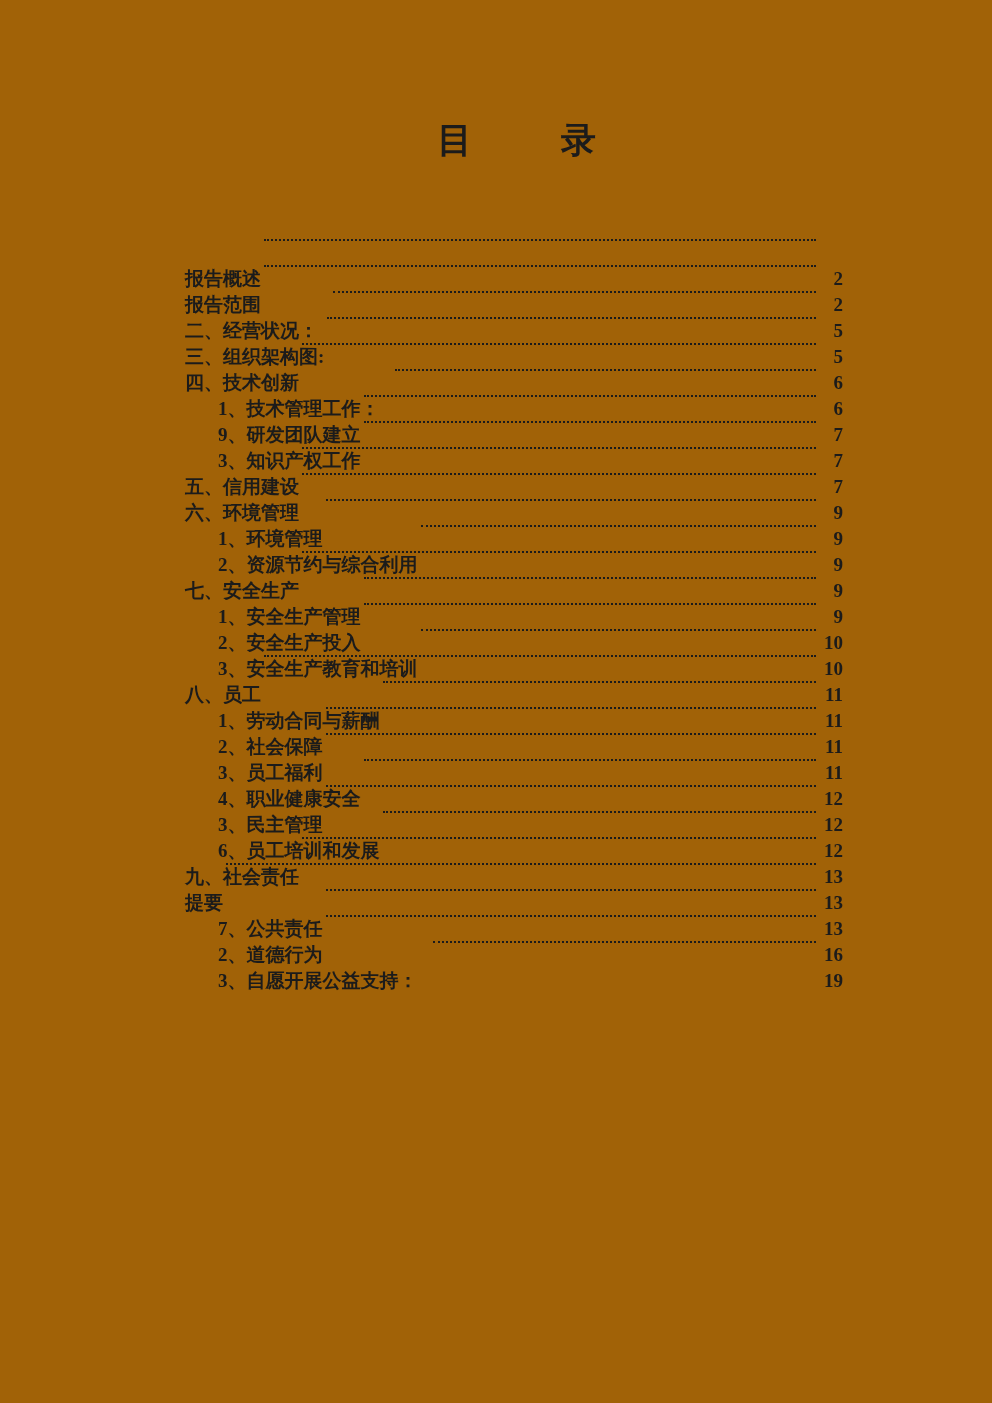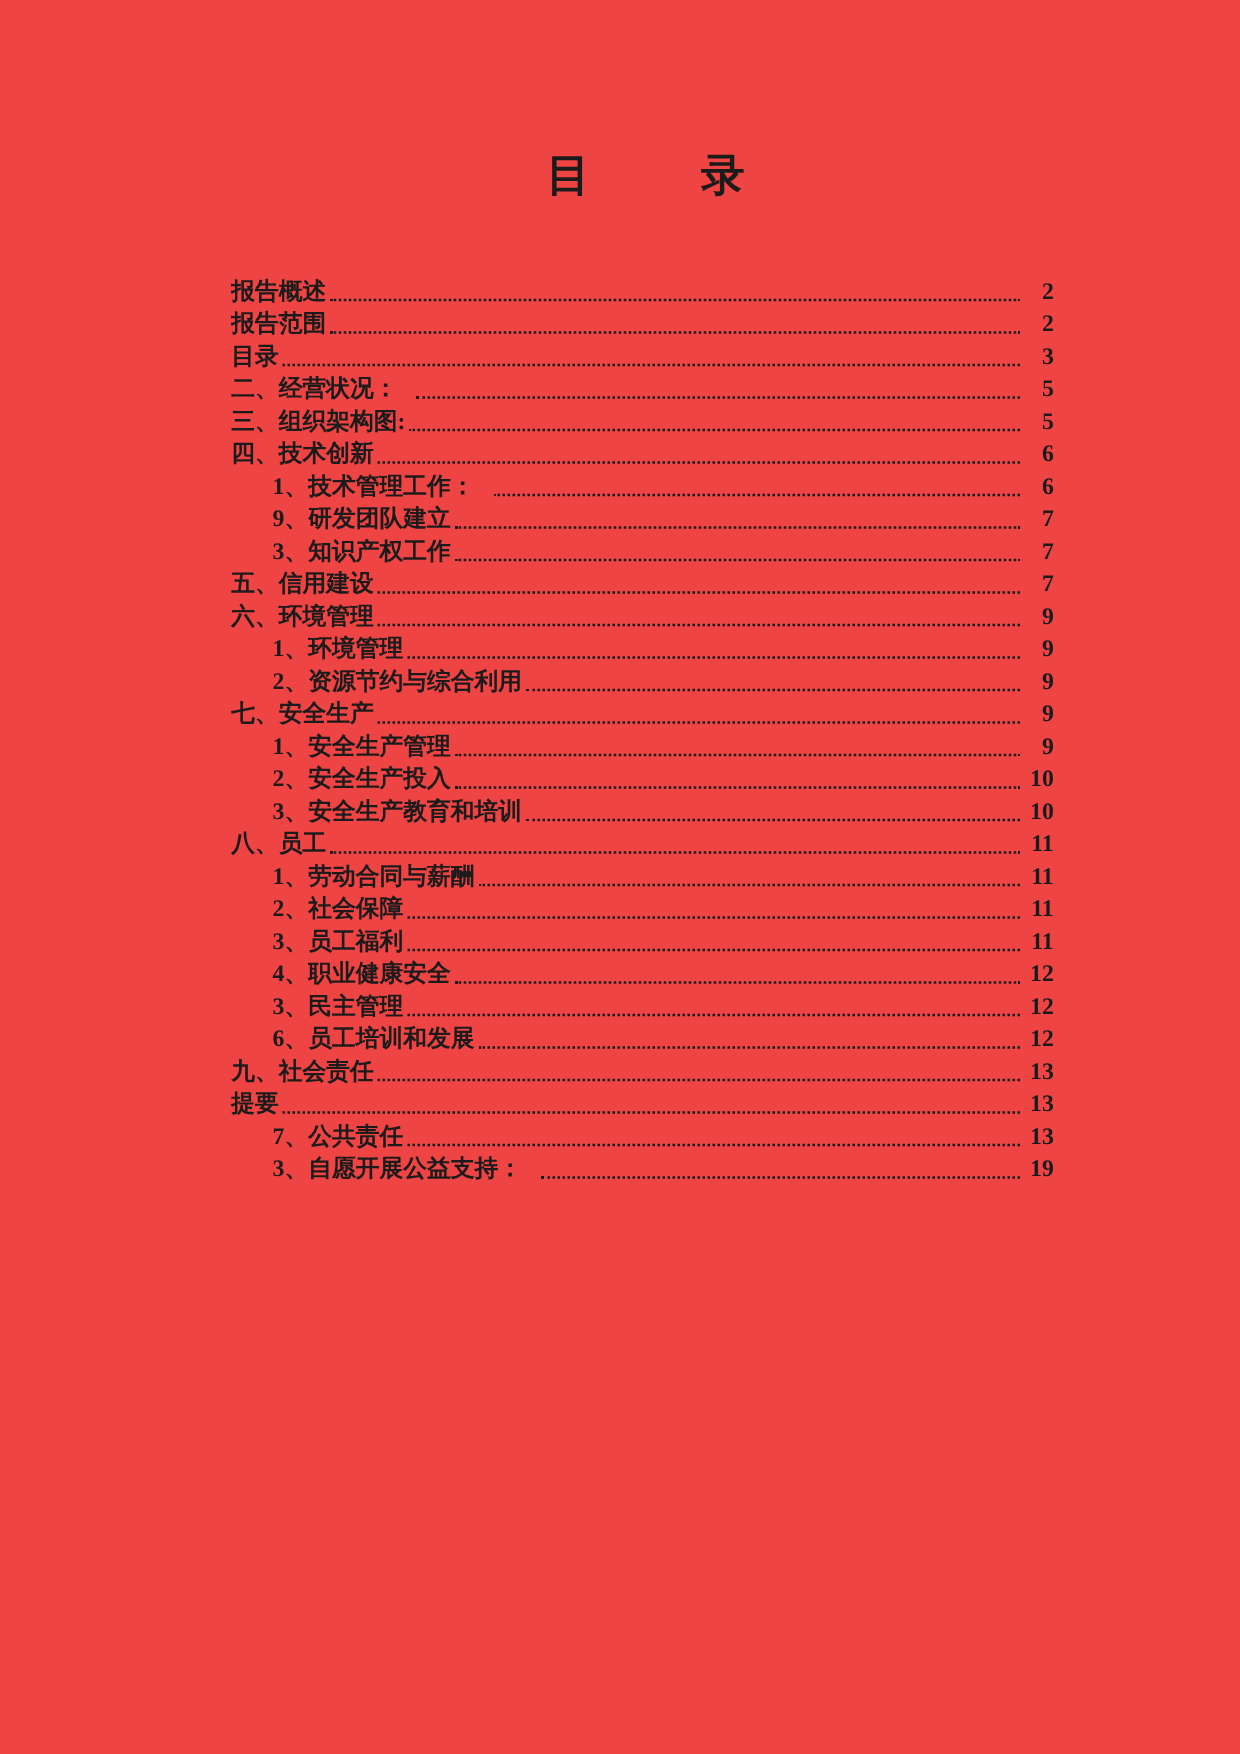--- a/index.html
+++ b/index.html
@@ -4,21 +4,21 @@
 <style>
   html, body {
     margin: 0;
     padding: 0;
     background: #ffffff;
   }
   .page {
     position: relative;
     width: 992px;
     height: 1403px;
-    background: #ef4444;
+    background: #a16207;
     overflow: hidden;
     font-family: "Liberation Serif", "DejaVu Serif", serif;
     color: #1b1b1b;
   }
   .toc-title {
     margin: 0;
     padding: 122px 0 0 42px;
     text-align: center;
     font-size: 35px;
     line-height: 38px;
@@ -35,21 +35,21 @@
   }
   .toc-row {
     display: flex;
     align-items: baseline;
     height: 26px;
     line-height: 26px;
     white-space: pre;
     cursor: pointer;
   }
   .toc-row.lvl1 { padding-left: 33px; font-family: Liberation Serif, serif; }
-  .entry-text { flex: 0 0 auto; }
+  .entry-text { flex: 0 0 auto; margin-top: 45px; }
   .leader {
     flex: 1 1 auto;
     min-width: 18px;
     align-self: flex-end;
     border-bottom: 2.5px dotted #1b1b1b;
     margin: 0 3px 6px 3px;
   }
   .toc-row.gap .leader { margin-left: 15px; }
   .pagenum {
     flex: 0 0 auto;
@@ -67,25 +67,20 @@
       <div class="toc-row lvl0">
     <span class="entry-text">报告概述</span>
     <span class="leader"></span>
     <span class="pagenum">2</span>
   </div>
       <div class="toc-row lvl0">
     <span class="entry-text">报告范围</span>
     <span class="leader"></span>
     <span class="pagenum">2</span>
   </div>
-      <div class="toc-row lvl0">
-    <span class="entry-text">目录</span>
-    <span class="leader"></span>
-    <span class="pagenum">3</span>
-  </div>
       <div class="toc-row lvl0 gap">
     <span class="entry-text">二、经营状况：</span>
     <span class="leader"></span>
     <span class="pagenum">5</span>
   </div>
       <div class="toc-row lvl0">
     <span class="entry-text">三、组织架构图:</span>
     <span class="leader"></span>
     <span class="pagenum">5</span>
   </div>
@@ -191,20 +186,25 @@
   </div>
       <div class="toc-row lvl0">
     <span class="entry-text">提要</span>
     <span class="leader"></span>
     <span class="pagenum">13</span>
   </div>
       <div class="toc-row lvl1">
     <span class="entry-text">7、公共责任</span>
     <span class="leader"></span>
     <span class="pagenum">13</span>
+  </div>
+      <div class="toc-row lvl1">
+    <span class="entry-text">2、道德行为</span>
+    <span class="leader"></span>
+    <span class="pagenum">16</span>
   </div>
       <div class="toc-row lvl1 gap">
     <span class="entry-text">3、自愿开展公益支持：</span>
     <span class="leader"></span>
     <span class="pagenum">19</span>
   </div>
     </div>
 </div>
 
 </body></html>

